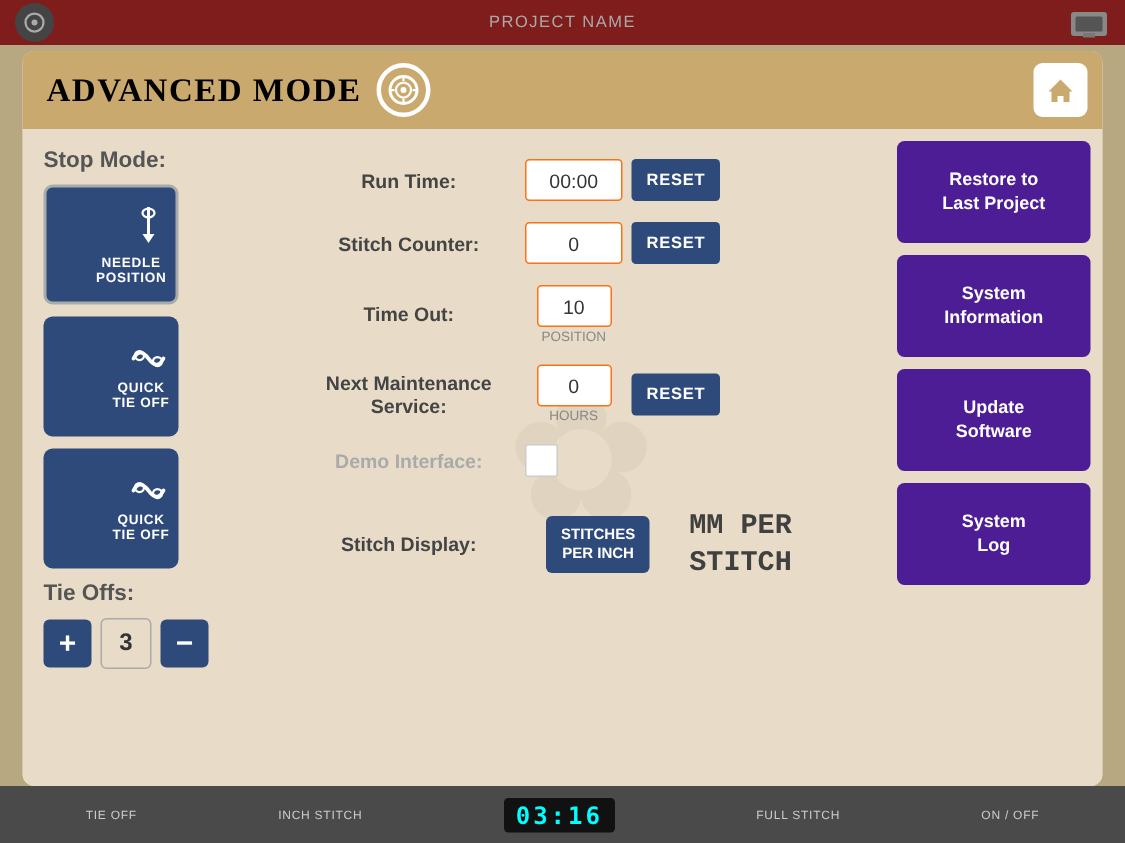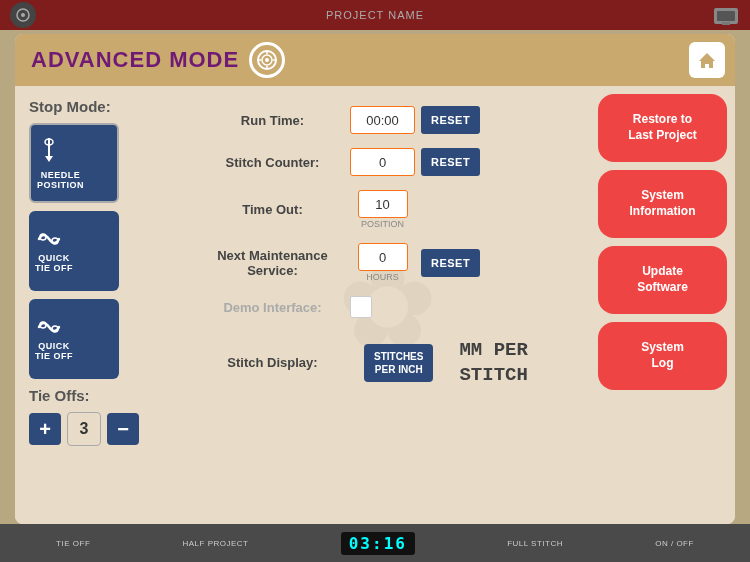--- a/index.html
+++ b/index.html
@@ -59,24 +59,25 @@
     
     .panel-header {
       background: #c9a96e;
       height: 52px;
       display: flex;
       align-items: center;
       padding: 0 16px;
       position: relative;
     }
     .panel-header-title {
-      color: #701a75;
+      color: #000000;
       font-size: 22px;
       font-weight: bold;
       letter-spacing: 1px;
+      font-family: Liberation Serif, serif;
     }
     .panel-header-icon {
       width: 36px;
       height: 36px;
       border: 3px solid #fff;
       border-radius: 50%;
       display: flex;
       align-items: center;
       justify-content: center;
       margin-left: 10px;
@@ -117,21 +118,21 @@
 
     .mode-btn {
       background: #2e4a7a;
       color: #fff;
       border: none;
       border-radius: 6px;
       width: 90px;
       height: 80px;
       display: flex;
       flex-direction: column;
-      align-items: flex-start;
+      align-items: flex-end;
       justify-content: center;
       cursor: pointer;
       margin-bottom: 8px;
       font-size: 9px;
       font-weight: bold;
       letter-spacing: 0.5px;
       text-align: center;
       padding: 6px;
     }
     .mode-btn svg {
@@ -301,24 +302,24 @@
     .right-sidebar {
       width: 145px;
       padding: 8px 8px;
       display: flex;
       flex-direction: column;
       gap: 8px;
       background: #e8dcc8;
       flex-shrink: 0;
     }
     .right-btn {
-      background: #ef4444;
+      background: #4c1d95;
       color: #fff;
       border: none;
-      border-radius: 16px;
+      border-radius: 5px;
       width: 100%;
       height: 68px;
       font-size: 12px;
       font-weight: bold;
       cursor: pointer;
       text-align: center;
       display: flex;
       align-items: center;
       justify-content: center;
       line-height: 1.3;
@@ -484,17 +485,17 @@
       <button class="right-btn">Restore to<br>Last Project</button>
       <button class="right-btn">System<br>Information</button>
       <button class="right-btn">Update<br>Software</button>
       <button class="right-btn">System<br>Log</button>
     </div>
   </div>
 </div>
 
 <div class="bottom-bar">
   <span class="bottom-item">TIE OFF</span>
-  <span class="bottom-item">HALF PROJECT</span>
+  <span class="bottom-item">INCH STITCH</span>
   <div class="time-display">03:16</div>
   <span class="bottom-item">FULL STITCH</span>
   <span class="bottom-item">ON / OFF</span>
 </div>
 
 </body></html>

